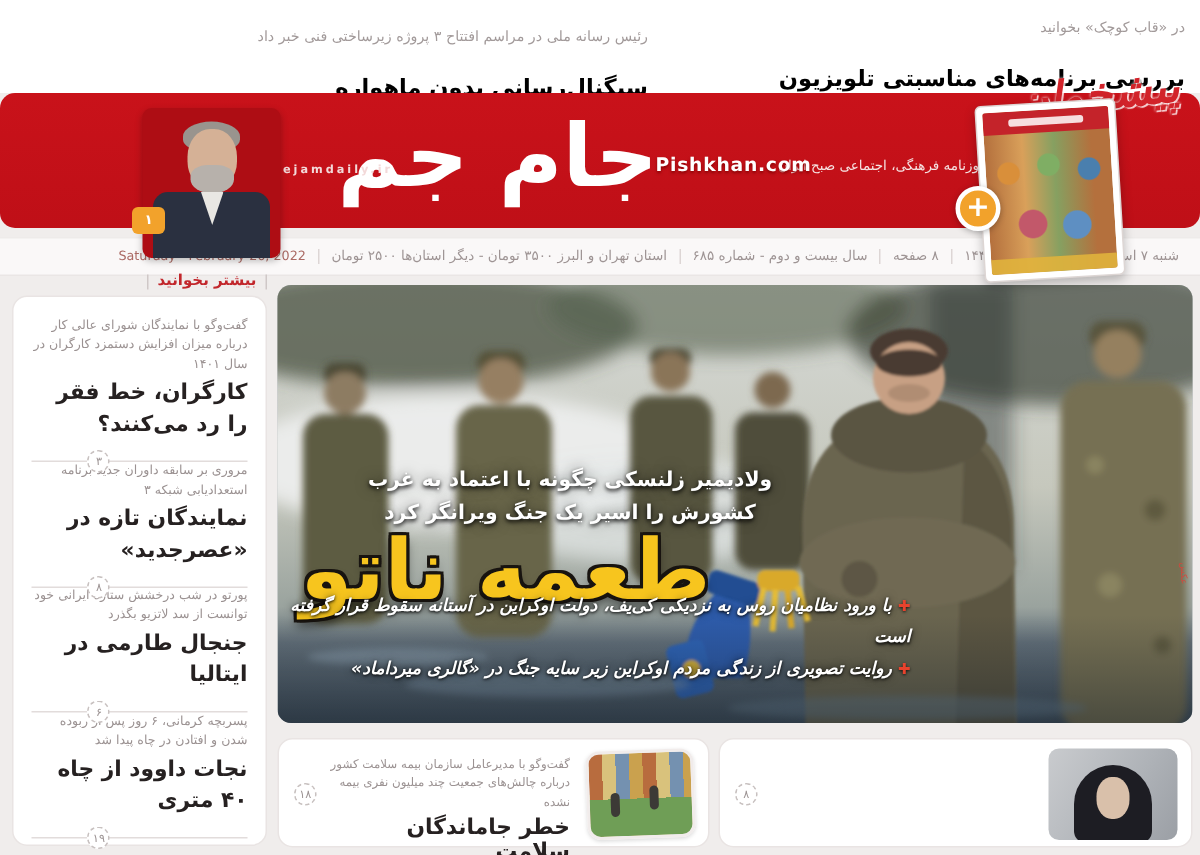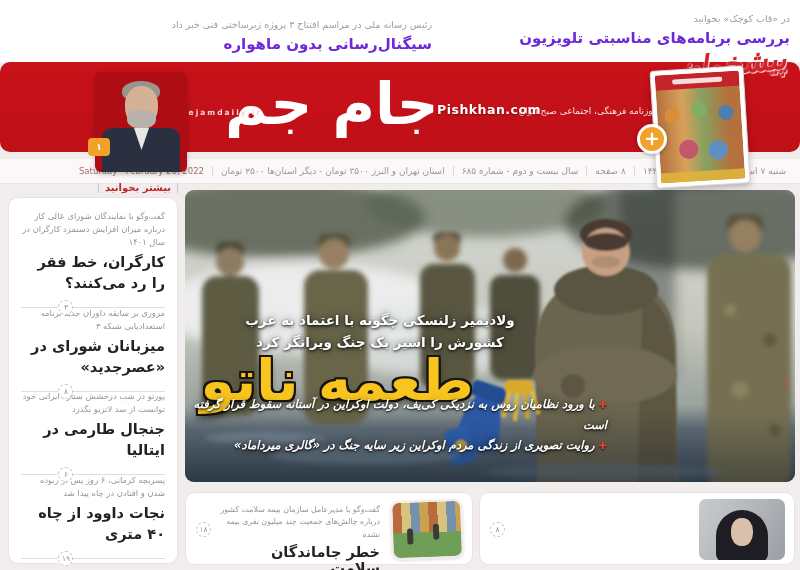--- a/index.html
+++ b/index.html
@@ -10,21 +10,21 @@
     font-family:"DejaVu Sans", sans-serif;
   }
   .ltr { direction:ltr; unicode-bidi:embed; }
 
   
   .top-strip { position:absolute; left:0; top:0; width:800px; height:62px; background:#ffffff;padding-left:20px; }
   .ts-block { position:absolute; text-align:right; }
   .ts-right { right:10px; top:13px; }
   .ts-left  { right:368px; top:19px; }
   .ts-kicker { font-size:9.5px; color:#a29a9a; letter-spacing:0; }
-  .ts-title  { font-size:15px; font-weight:bold; color:#6d28d9; margin-top:5px; }
+  .ts-title  { font-size:15px; font-weight:bold; color:#000000; margin-top:19px; }
 
   
   .masthead {
     position:absolute; left:0; top:62px; width:800px; height:90px;
     background:linear-gradient(180deg,#c9121a,#bf0f17); border-radius:10px; z-index:1;
   }
   .mh-logo {
     position:absolute; left:225px; top:6px; width:250px; text-align:left;
     font-size:58px; font-weight:bold; color:#ffffff; line-height:1.25; letter-spacing:-1px;
   }
@@ -244,21 +244,21 @@
     <div class="sb-item">
       <div class="sb-kicker">گفت‌وگو با نمایندگان شورای عالی کار درباره میزان افزایش دستمزد کارگران در سال ۱۴۰۱</div>
       <div class="sb-title">کارگران، خط فقر را رد می‌کنند؟</div>
     </div>
     <div class="sb-sep">
       <div class="line"></div>
         <div class="pg-circle">۳</div>
     </div>
     <div class="sb-item">
       <div class="sb-kicker">مروری بر سابقه داوران جدید برنامه استعدادیابی شبکه ۳</div>
-      <div class="sb-title">میزبانان شورای در «عصرجدید»</div>
+      <div class="sb-title">نمایندگان تازه در «عصرجدید»</div>
     </div>
     <div class="sb-sep">
       <div class="line"></div>
         <div class="pg-circle">۸</div>
     </div>
     <div class="sb-item">
       <div class="sb-kicker">پورتو در شب درخشش ستاره ایرانی خود توانست از سد لاتزیو بگذرد</div>
       <div class="sb-title">جنجال طارمی در ایتالیا</div>
     </div>
     <div class="sb-sep">

